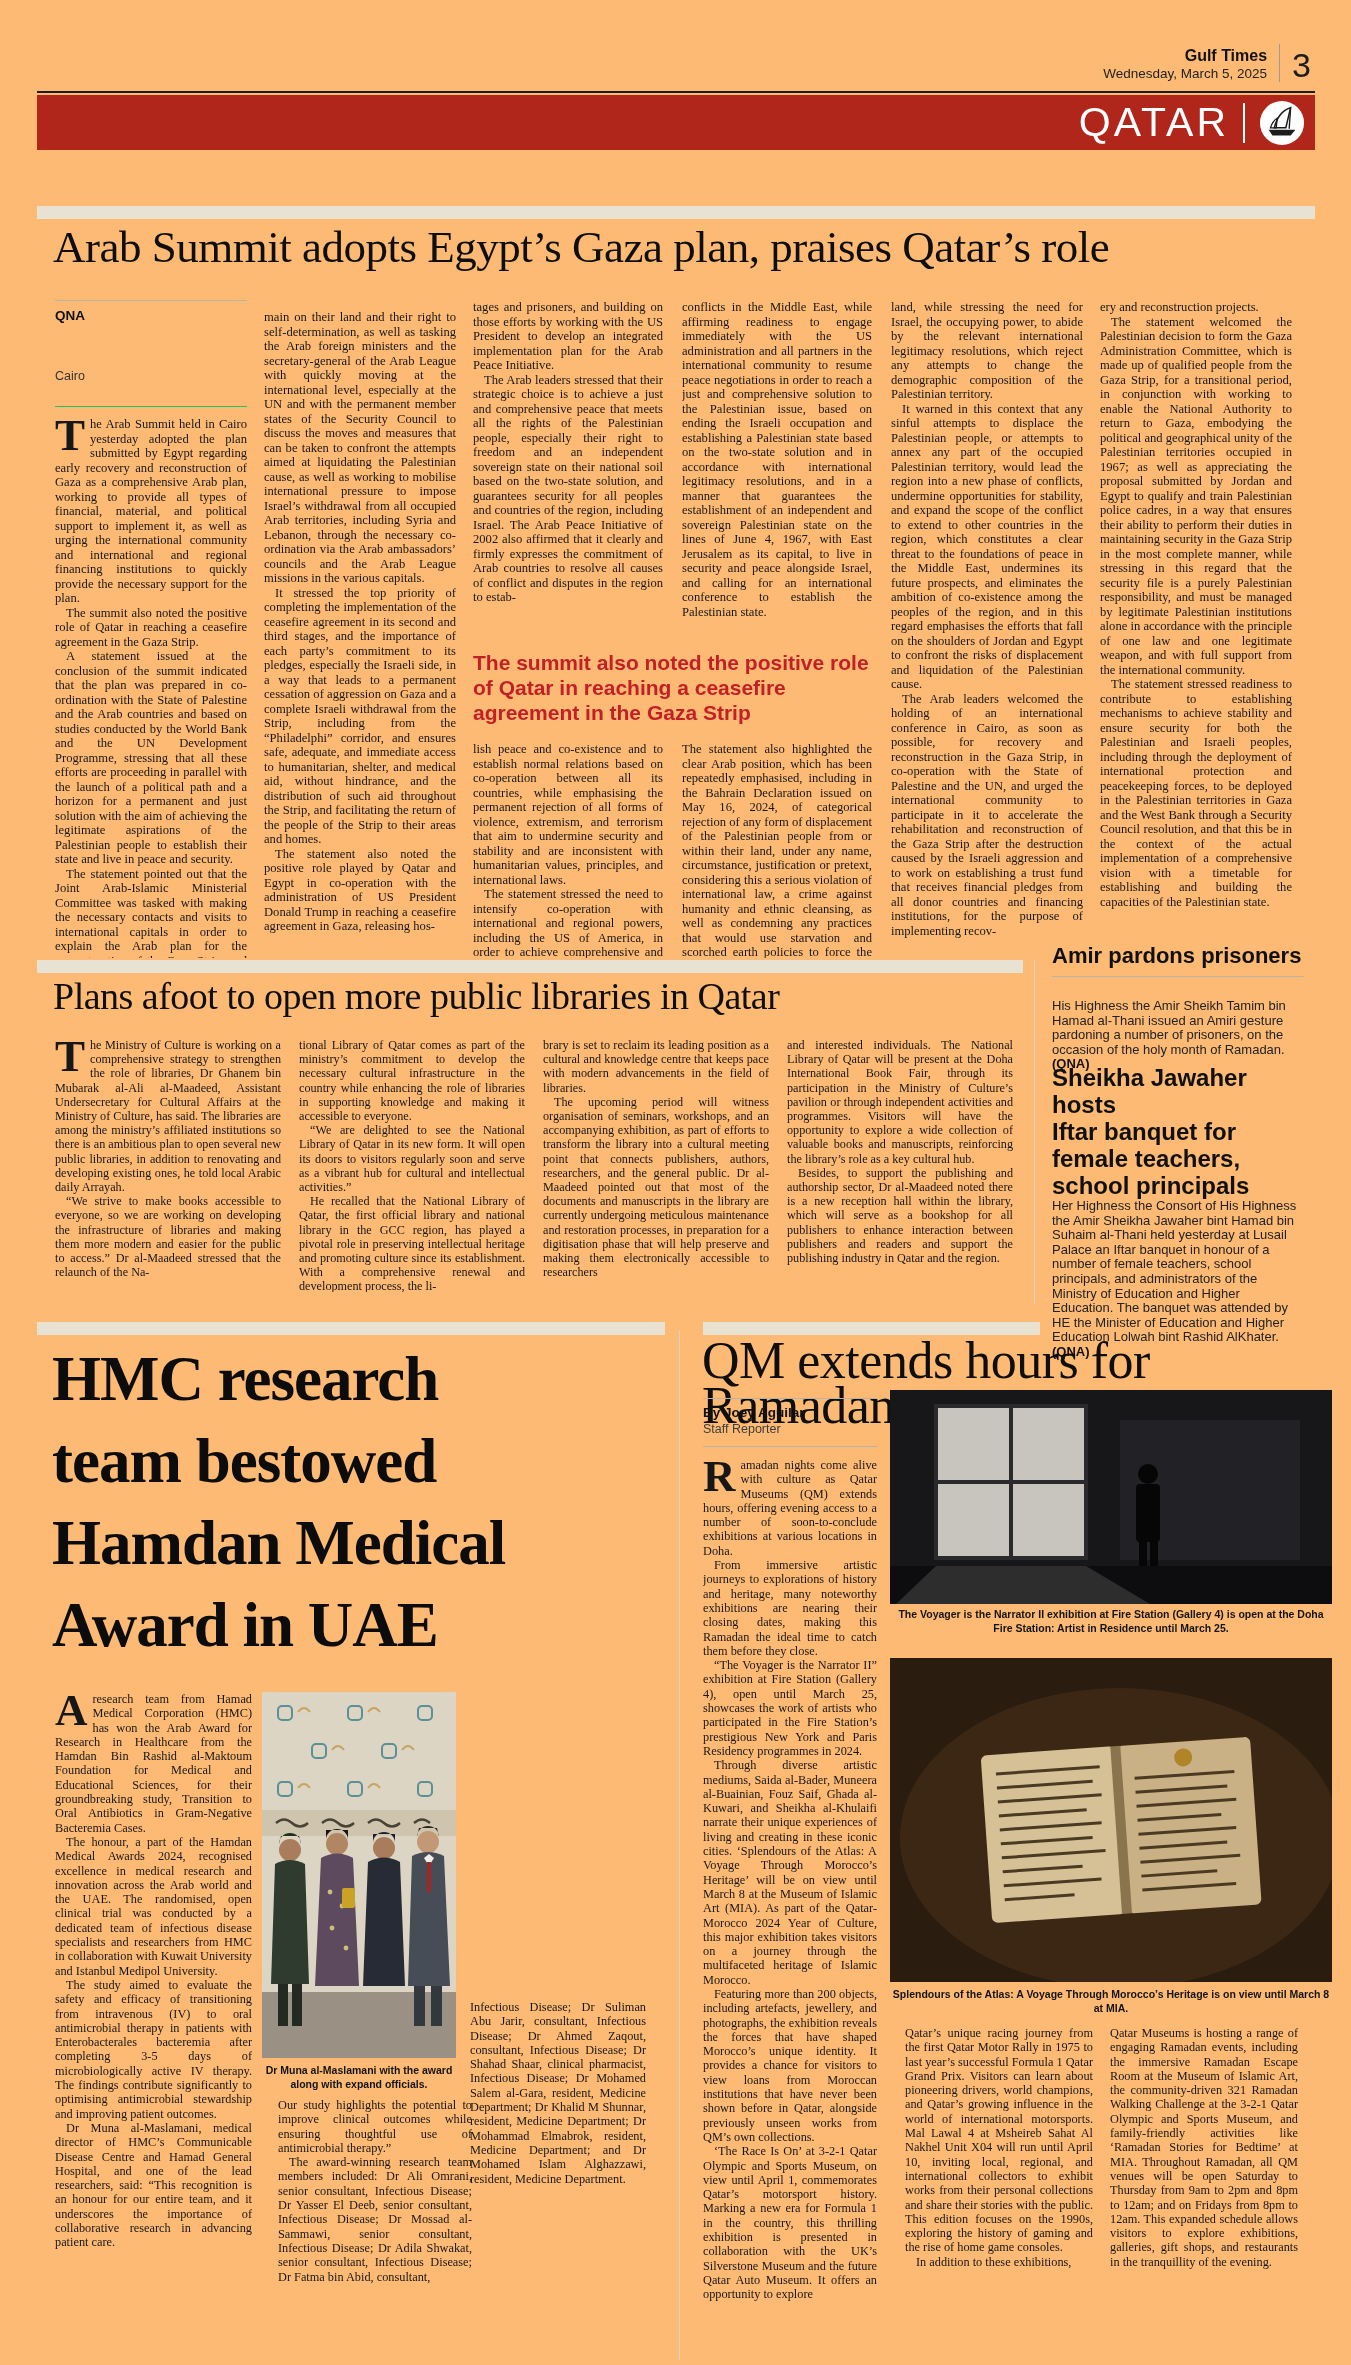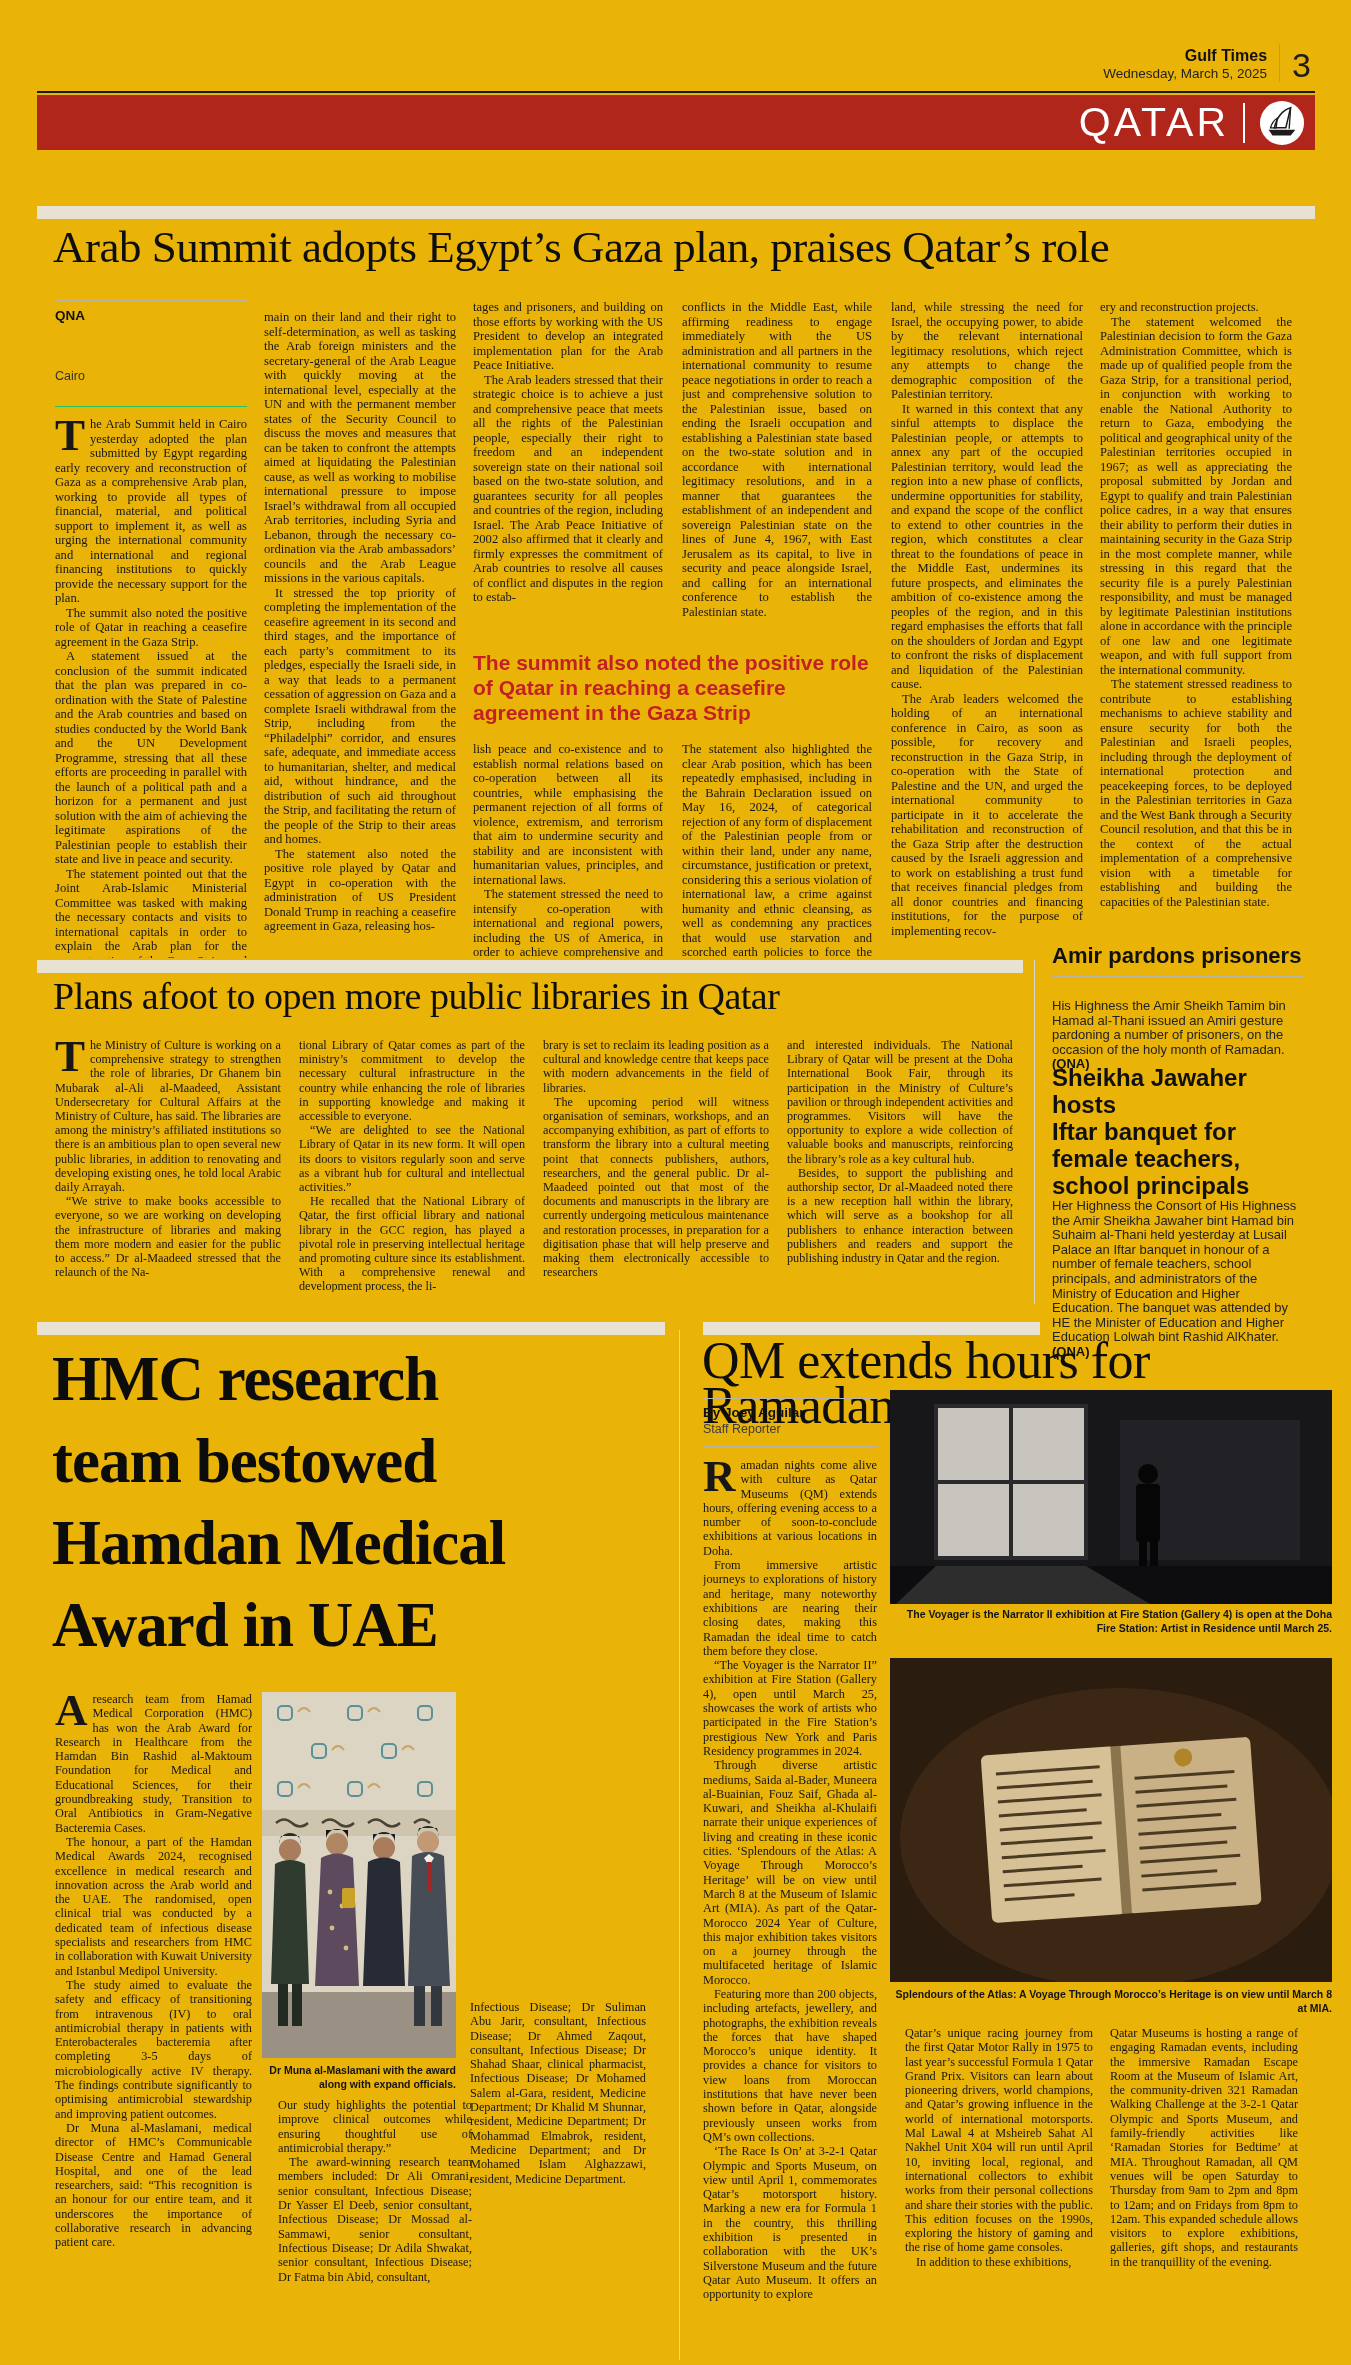--- a/index.html
+++ b/index.html
@@ -1,16 +1,16 @@
 <!DOCTYPE html>
 <html><head>
 <meta charset="utf-8">
 <style>
   html,body{margin:0;padding:0;background:#e9e7e1;}
-  .page{position:relative;width:1351px;height:2365px;background:#eab308;margin:0 auto;overflow:hidden;
+  .page{position:relative;width:1351px;height:2365px;background:#fdba74;margin:0 auto;overflow:hidden;
         font-family:"Liberation Serif","DejaVu Serif",serif;color:#161616;}
   [data-name]{box-sizing:border-box;}
 
   
   .masthead{position:absolute;top:44px;right:40px;display:flex;align-items:flex-end;gap:12px;}
   .mast-text{text-align:right;font-family:"Liberation Sans","DejaVu Sans",sans-serif;}
   .paper-name{font-weight:700;font-size:16px;line-height:18px;color:#111;}
   .paper-date{font-size:13.5px;line-height:17px;color:#222;}
   .mast-divider{width:1px;height:38px;background:#9a9a9a;}
   .page-number{font-family:"Liberation Sans","DejaVu Sans",sans-serif;font-size:34px;line-height:34px;color:#1d1d1d;}
@@ -31,21 +31,21 @@
   .paras p + p{text-indent:11px;}
   .lead + .paras p{text-indent:11px;}
   .lead::first-letter{float:left;font-size:45px;line-height:35px;padding:1px 5px 0 0;font-weight:700;}
   .byline-box{border-top:1px solid #b9b4a6;border-bottom:1px solid #22c55e;padding:7px 0 22px 0;margin-bottom:10px;
       font-family:"Liberation Sans","DejaVu Sans",sans-serif;text-align:left;}
   .agency{font-weight:700;font-size:13.5px;line-height:16px;color:#111;}
   .place{font-size:12.5px;line-height:16px;color:#333;margin-top:44px;}
   .pullquote{position:absolute;font-family:"Liberation Sans","DejaVu Sans",sans-serif;font-weight:700;
       font-size:21px;line-height:1.2;color:#c32026;overflow:hidden;}
   .caption{position:absolute;font-family:"Liberation Sans","DejaVu Sans",sans-serif;font-weight:700;
-      font-size:10.5px;line-height:13.5px;color:#141414;text-align:right;}
+      font-size:10.5px;line-height:13.5px;color:#141414;text-align:center;}
   .photo{position:absolute;overflow:hidden;background:#555;}
   .photo svg{display:block;width:100%;height:100%;}
 
   
   .sb-head{position:absolute;font-family:"Liberation Sans","DejaVu Sans",sans-serif;font-weight:700;color:#101010;}
   .sb-rule{position:absolute;height:1px;background:#b9b4a6;}
   .sb-body{position:absolute;font-family:"Liberation Sans","DejaVu Sans",sans-serif;font-size:13px;
       line-height:14.6px;color:#222;text-align:left;}
   .sb-body .credit{font-weight:700;color:#111;}
   .sb-head-lines p{margin:0;}

